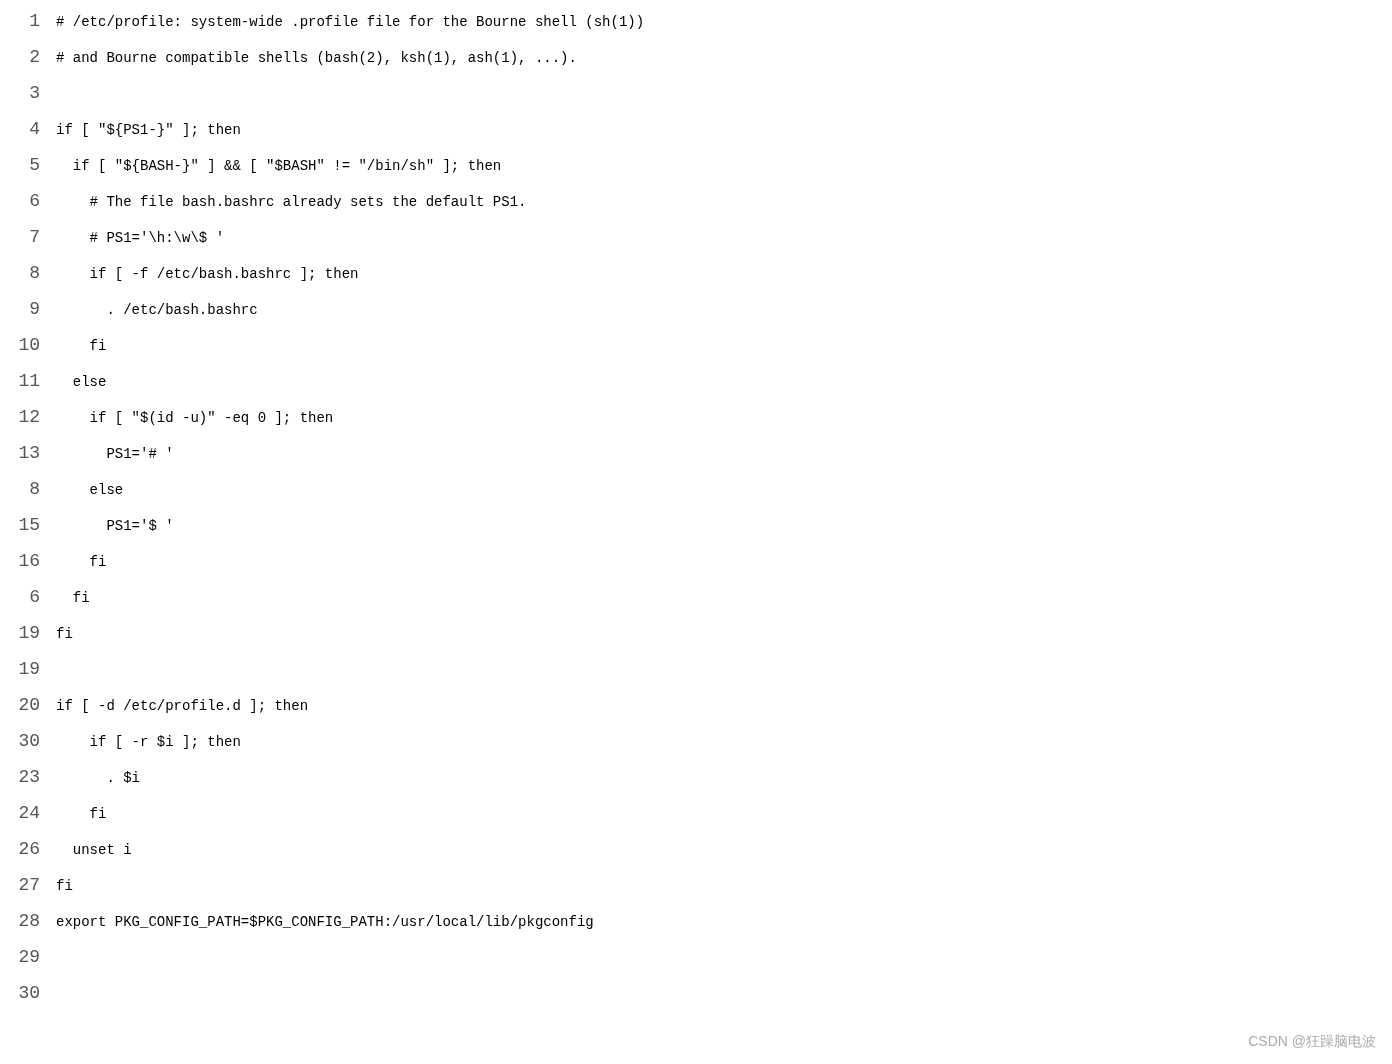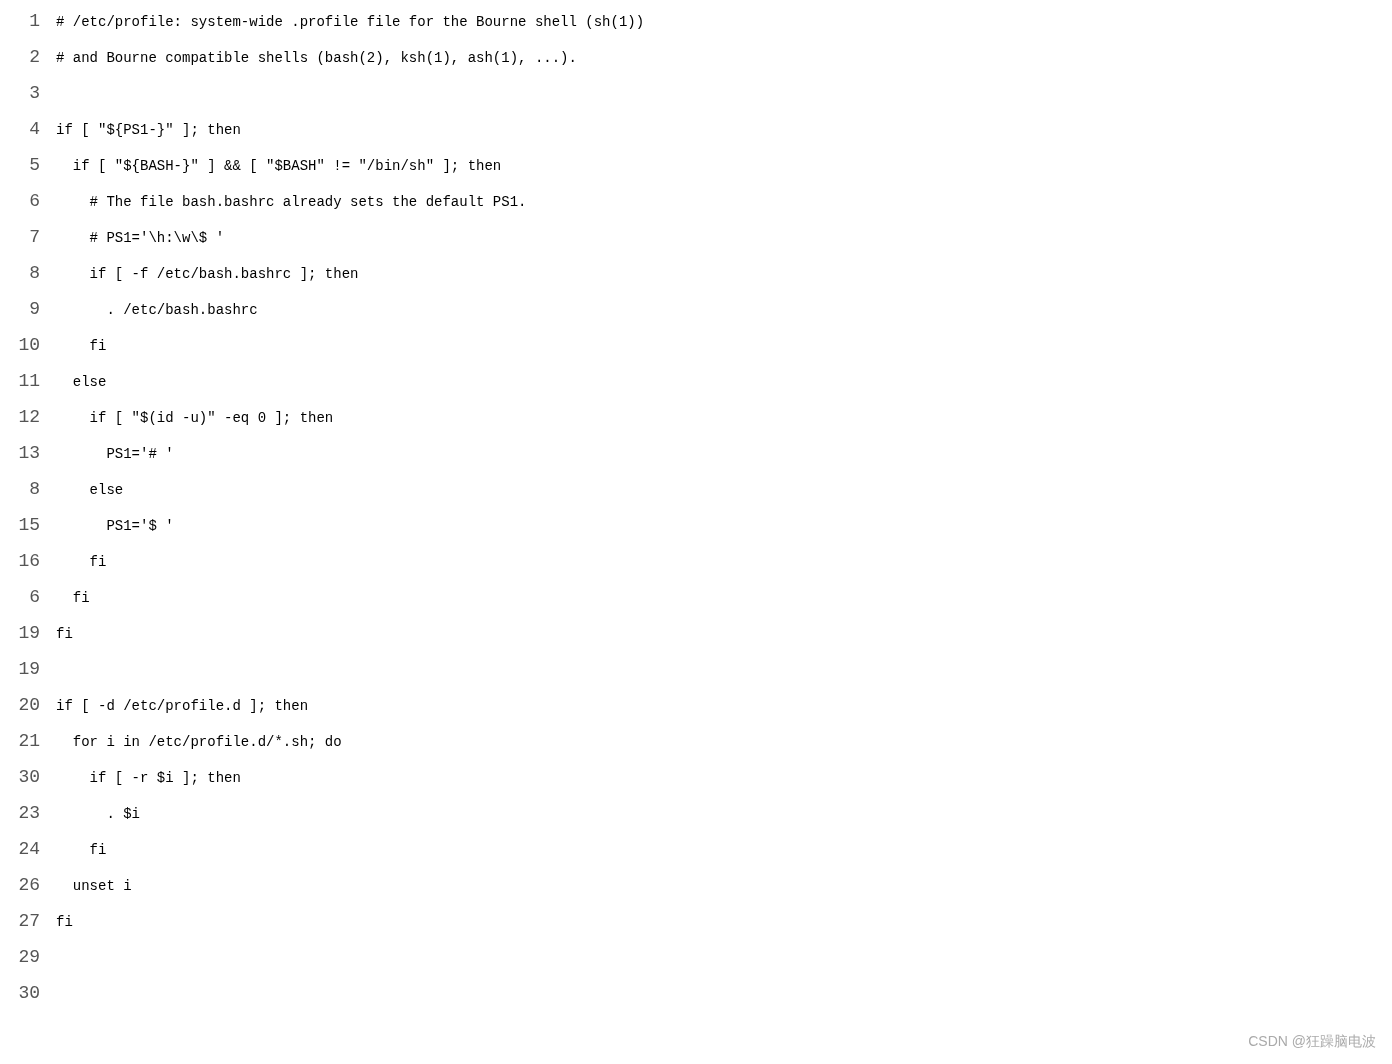--- a/index.html
+++ b/index.html
@@ -135,44 +135,44 @@
       </div>
       <div class="code-line">
         <span class="line-number">19</span>
         <span class="line-content"></span>
       </div>
       <div class="code-line">
         <span class="line-number">20</span>
         <span class="line-content">if [ -d /etc/profile.d ]; then</span>
       </div>
       <div class="code-line">
-        <span class="line-number">21</span>
-        <span class="line-content">  for i in /etc/profile.d/*.sh; do</span>
-      </div>
-      <div class="code-line">
         <span class="line-number">30</span>
         <span class="line-content">    if [ -r $i ]; then</span>
       </div>
       <div class="code-line">
         <span class="line-number">23</span>
         <span class="line-content">      . $i</span>
       </div>
       <div class="code-line">
         <span class="line-number">24</span>
         <span class="line-content">    fi</span>
       </div>
       <div class="code-line">
         <span class="line-number">26</span>
         <span class="line-content">  unset i</span>
       </div>
       <div class="code-line">
         <span class="line-number">27</span>
         <span class="line-content">fi</span>
       </div>
       <div class="code-line">
+        <span class="line-number">28</span>
+        <span class="line-content">export PKG_CONFIG_PATH=$PKG_CONFIG_PATH:/usr/local/lib/pkgconfig</span>
+      </div>
+      <div class="code-line">
         <span class="line-number">29</span>
         <span class="line-content"></span>
       </div>
       <div class="code-line">
         <span class="line-number">30</span>
         <span class="line-content"></span>
       </div>
     </div>
   <div class="watermark">CSDN @狂躁脑电波</div>
 </div>

